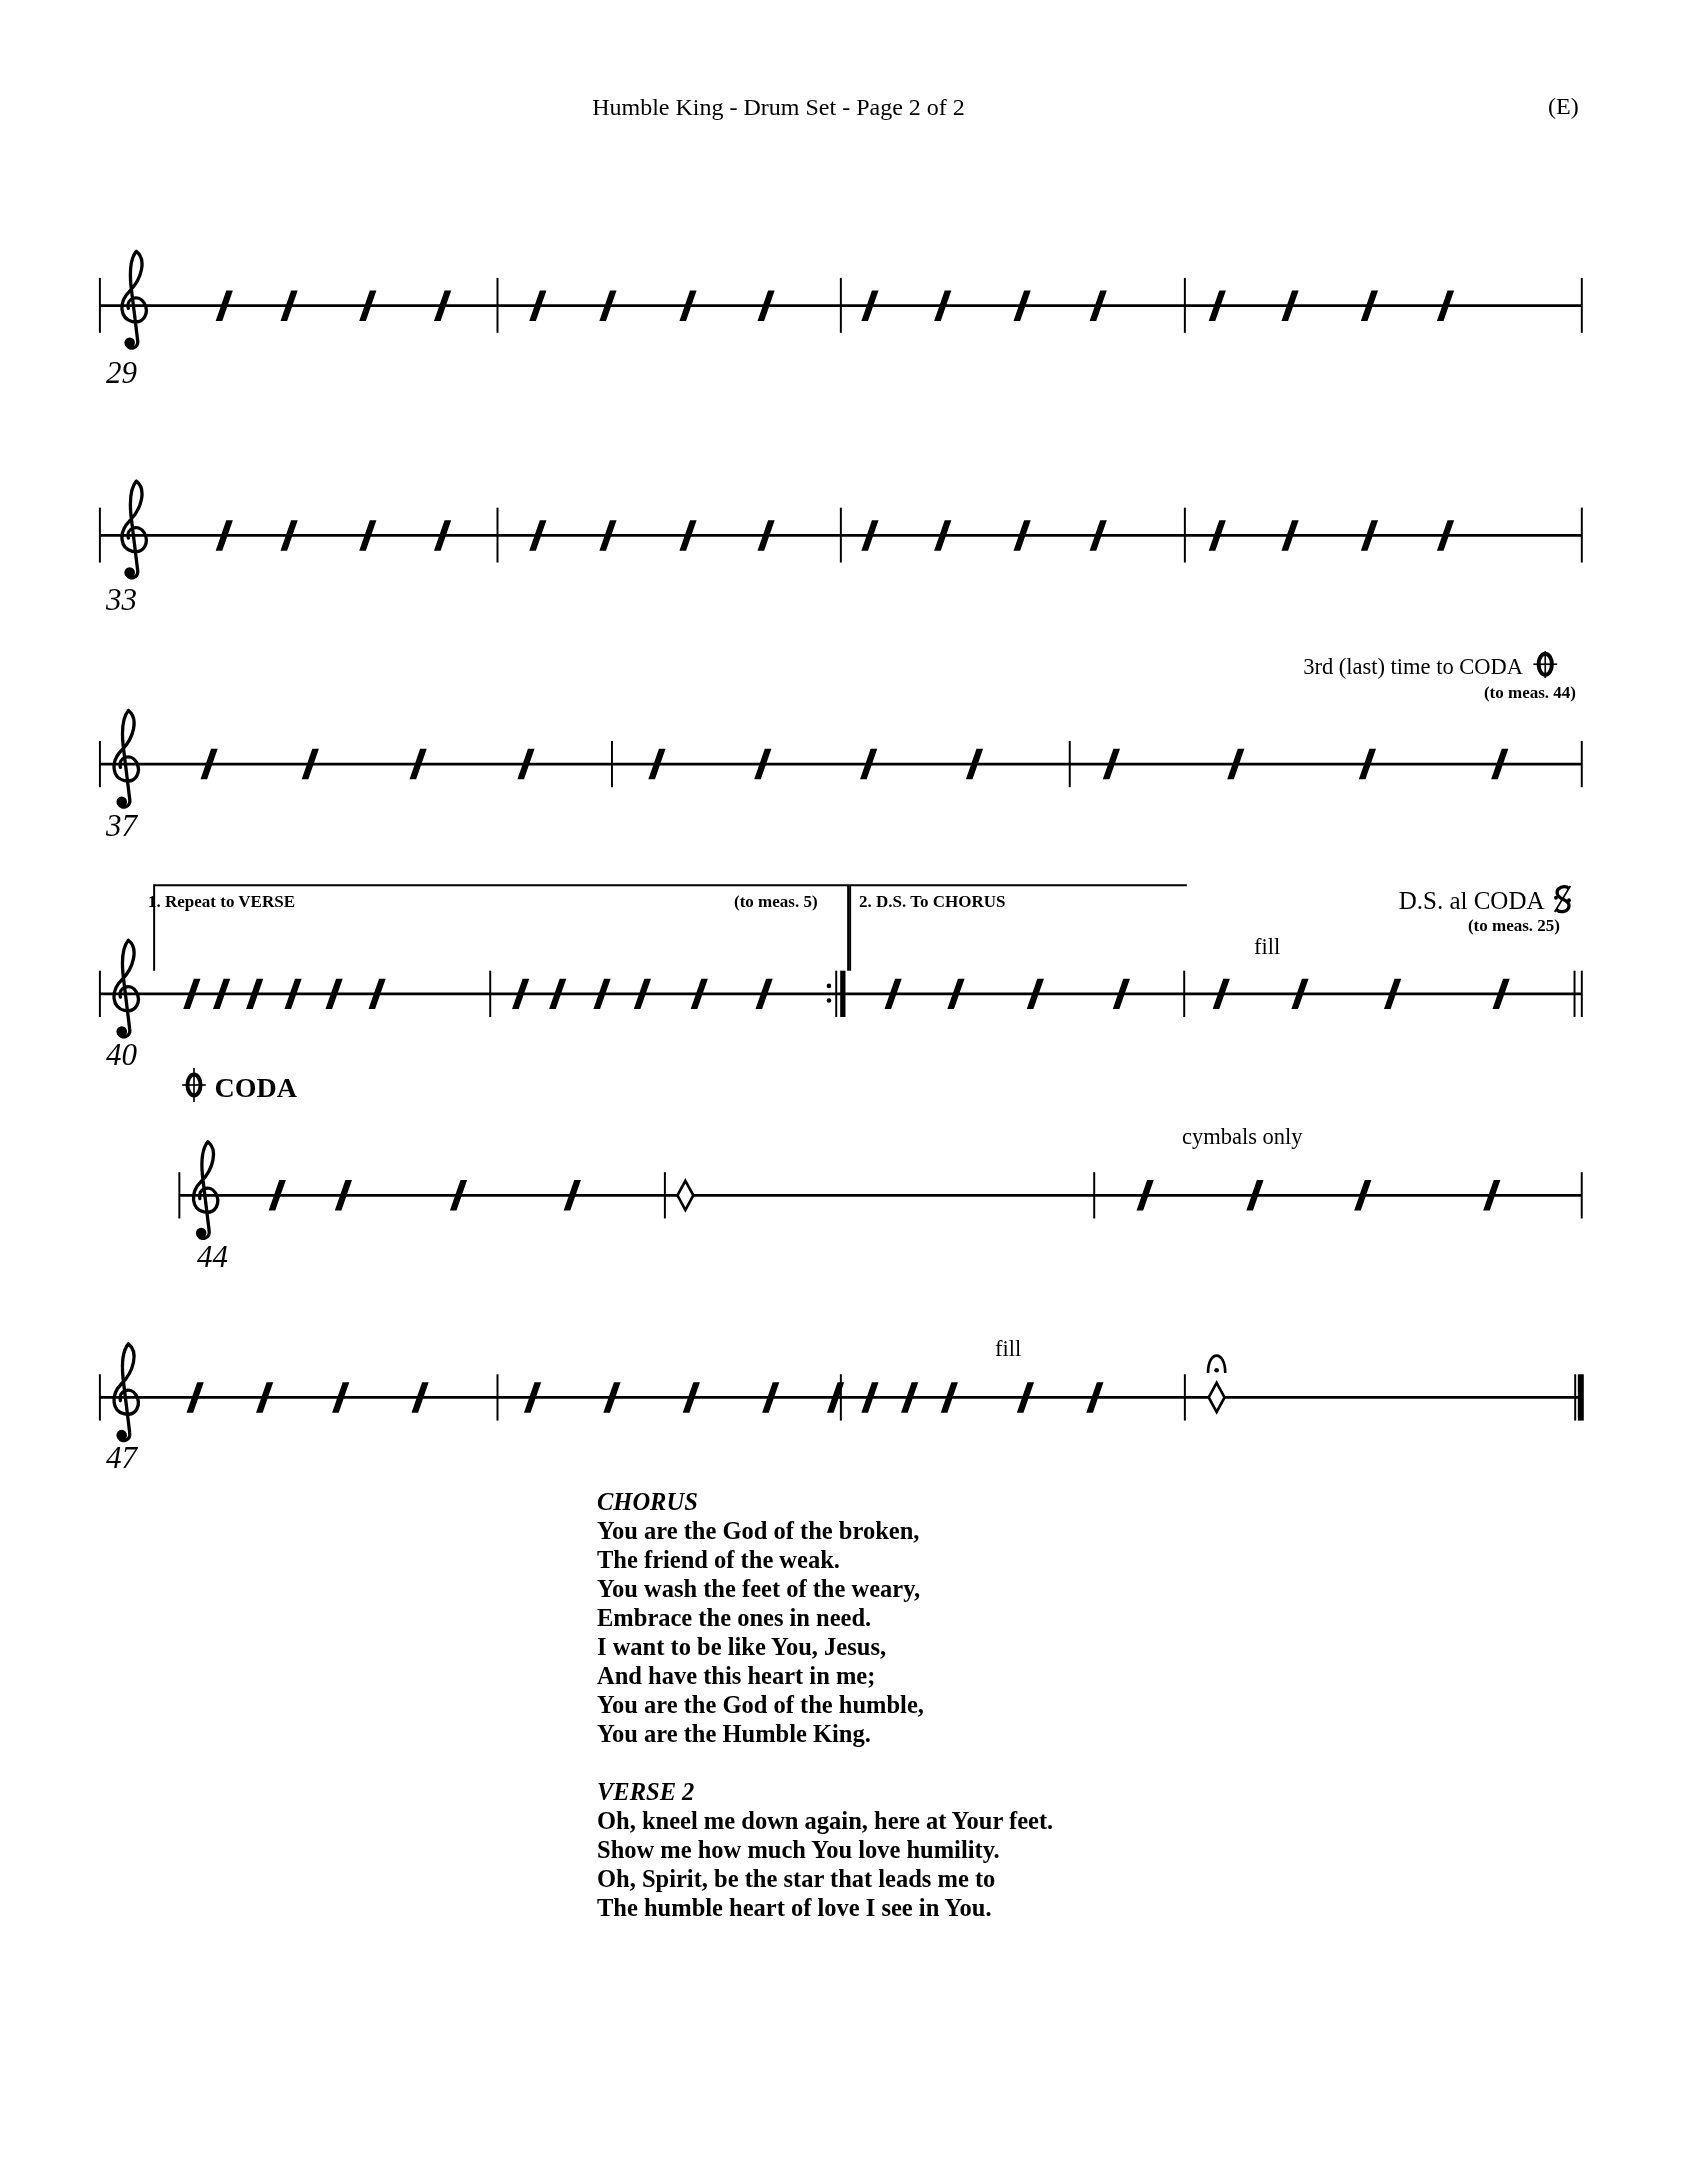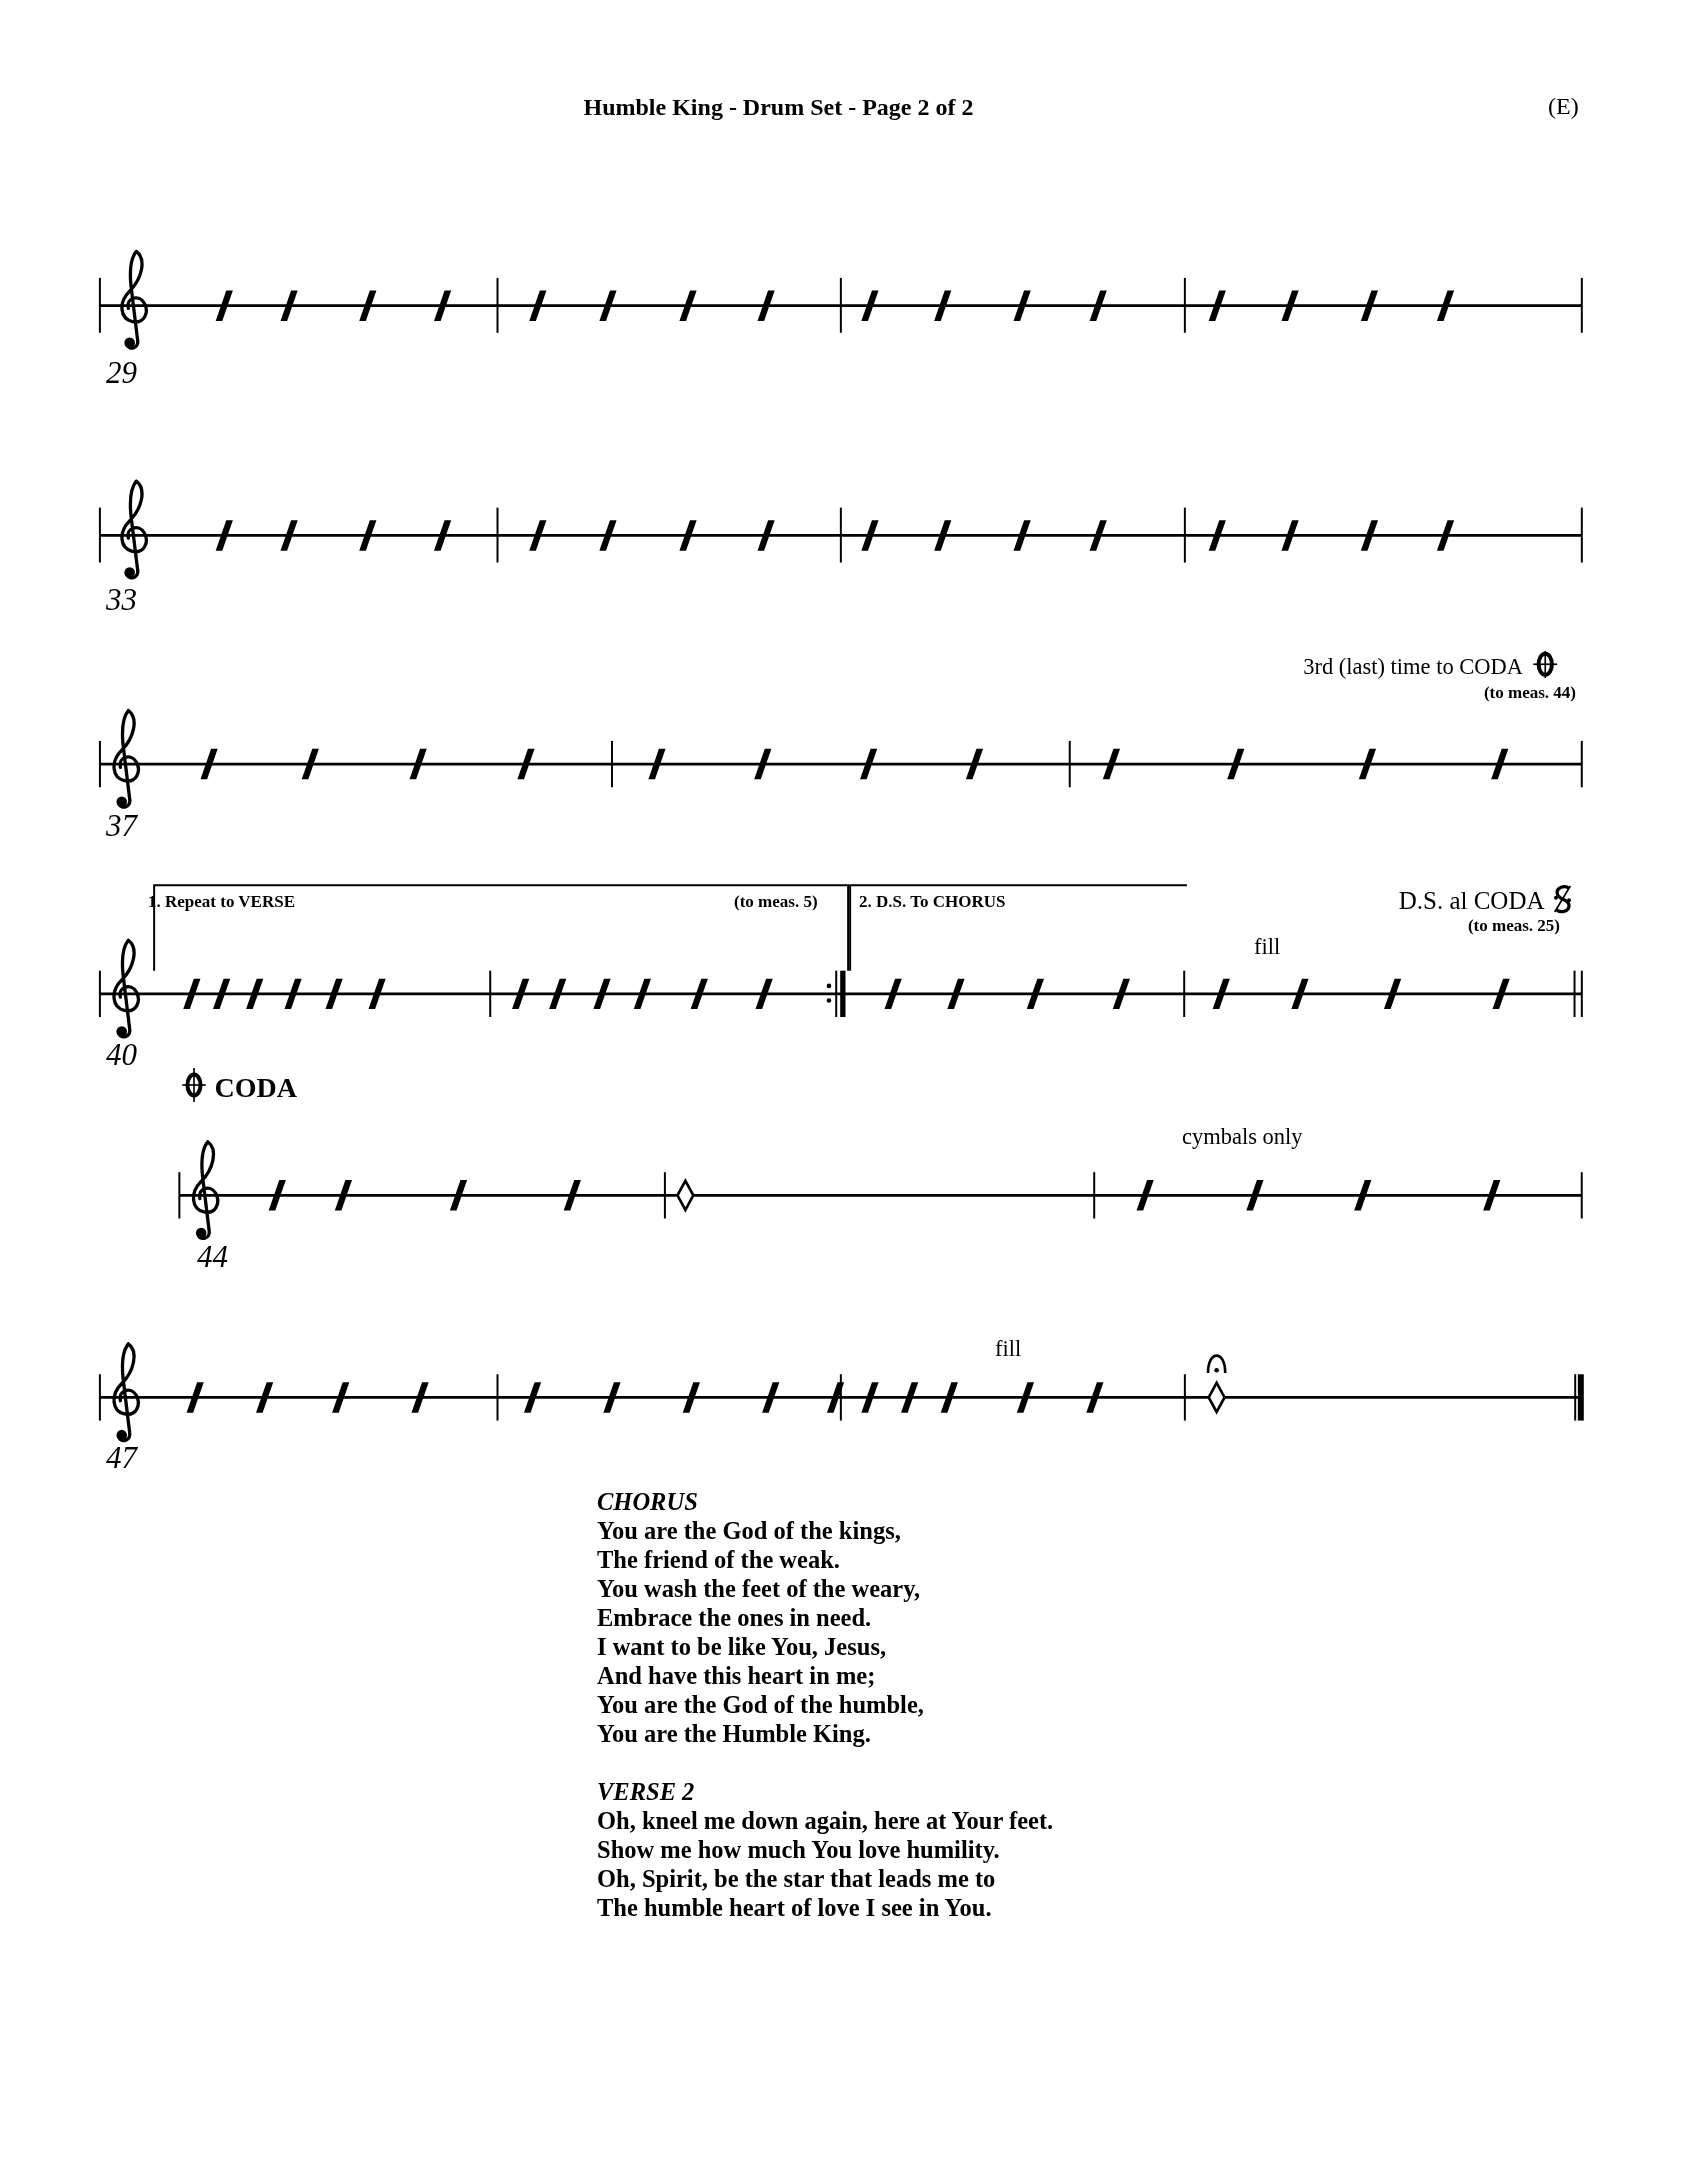--- a/index.html
+++ b/index.html
@@ -1,19 +1,19 @@
 <!DOCTYPE html>
 <html style="font-size:10.6px"><head>
 <meta charset="utf-8">
 <style>
   html, body { margin: 0; padding: 0; background: #ffffff; }
   body { width: 1687px; height: 2183px; position: relative; overflow: hidden;
          font-family: "Liberation Serif", "DejaVu Serif", serif; color: #000; }
   .abs { position: absolute; }
-  .title { top: 94px; left: 0; width: 1557px; text-align: center; font-weight: bold; font-size: 24px; }
+  .title { top: 94px; left: 0; width: 1557px; text-align: center; font-weight: normal; font-size: 24px; }
   .key { top: 93px; left: 1548px; font-size: 24px; }
   .staff { position: absolute; }
   .staff svg { position: absolute; left: 0; top: 0; overflow: visible; }
   .mnum { position: absolute; font-style: italic; font-size: 31px; }
   .dir-it { position: absolute; font-size: 22.5px; white-space: nowrap; }
   .dir-bold { position: absolute; font-weight: bold; font-size: 17px; white-space: nowrap; }
   .coda-head { position: absolute; font-weight: bold; font-size: 28px; white-space: nowrap; font-family: Liberation Serif, serif; }
   .lyrics { position: absolute; left: 597px; top: 1487px; font-weight: bold; font-size: 24.5px; line-height: 29px; }
   .lyrics .section { margin-bottom: 29px; }
   .lyrics .head { font-style: italic; }
@@ -262,21 +262,21 @@
       <circle cx="1839" cy="2071" r="3.5" fill="#000"></circle>
     </g>
   </svg>
 </div>
 <div class="dir-it" style="left:995px;top:1336px">fill</div>
 <div class="mnum" style="left:106px;top:1440px">47</div>
 
 <div class="lyrics">
   <div class="section">
     <div class="head">CHORUS</div>
-    <div>You are the God of the kings,</div>
+    <div>You are the God of the broken,</div>
     <div>The friend of the weak.</div>
     <div>You wash the feet of the weary,</div>
     <div>Embrace the ones in need.</div>
     <div>I want to be like You, Jesus,</div>
     <div>And have this heart in me;</div>
     <div>You are the God of the humble,</div>
     <div>You are the Humble King.</div>
   </div>
   <div class="section">
     <div class="head">VERSE 2</div>

